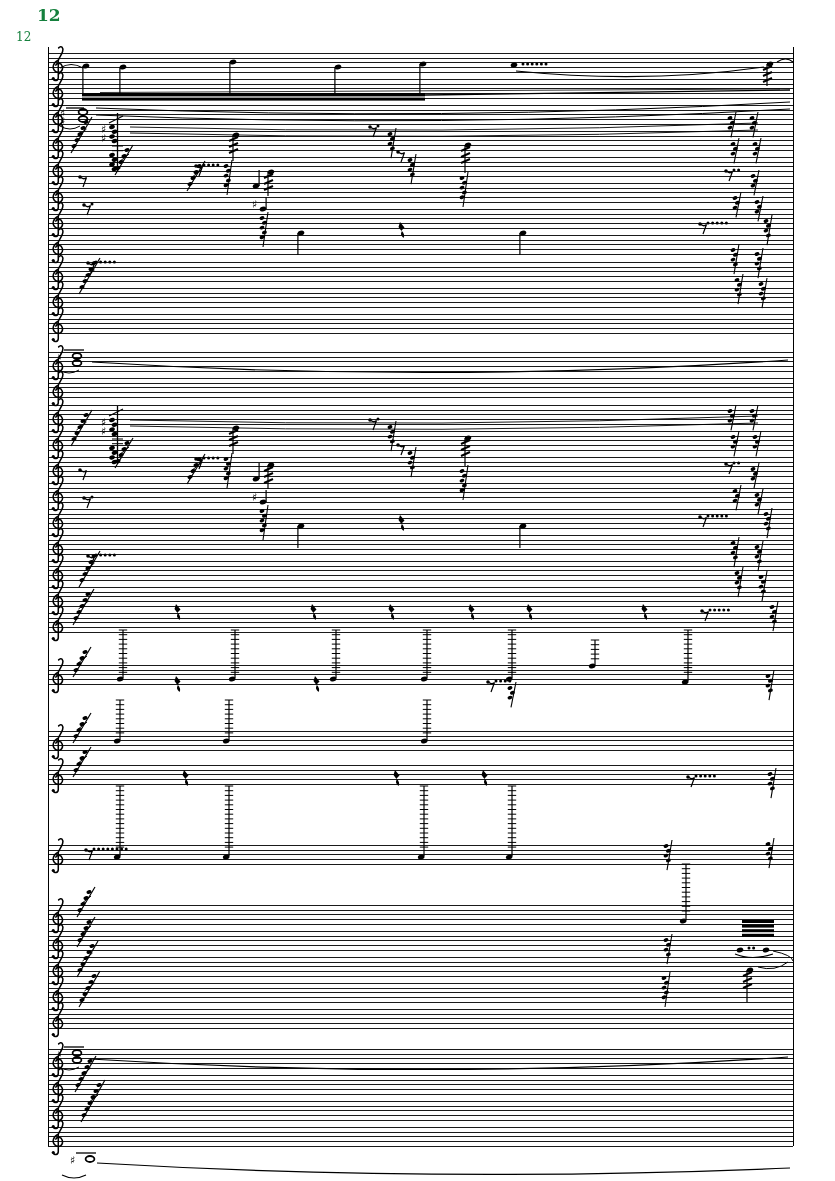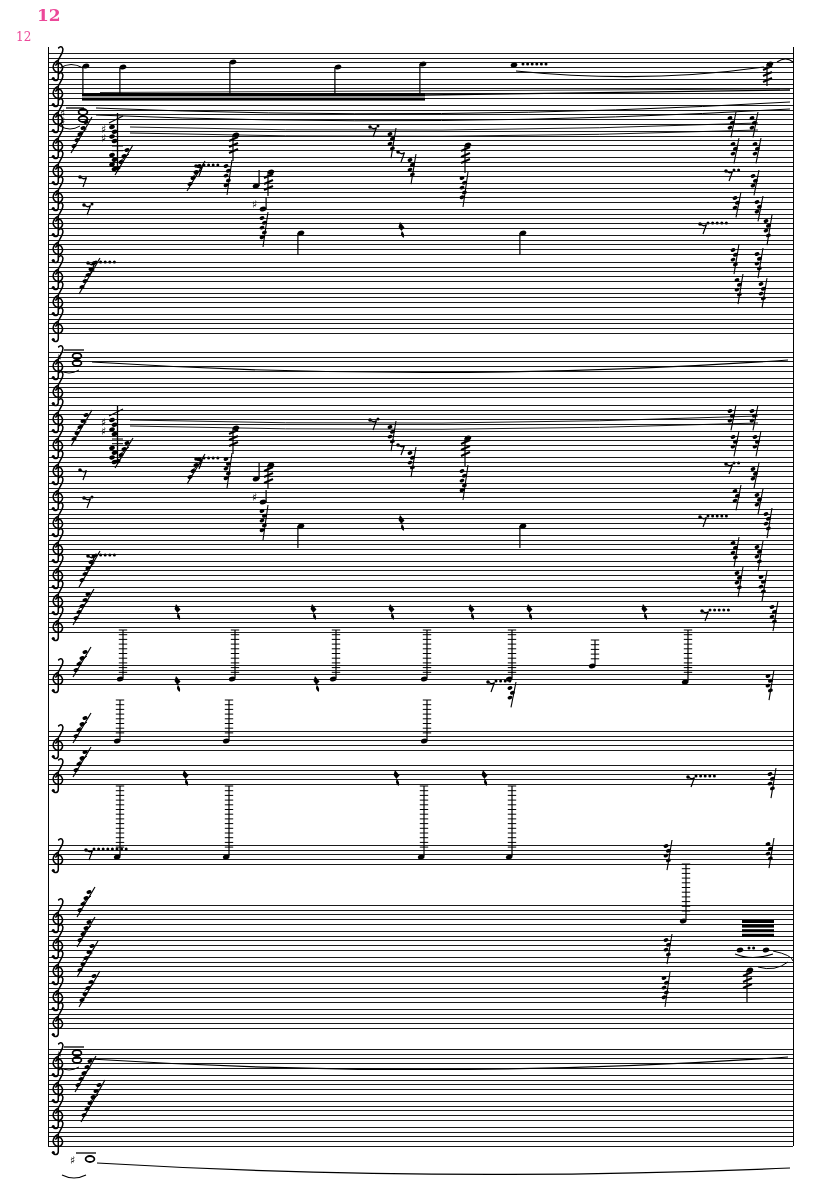--- a/index.html
+++ b/index.html
@@ -1,18 +1,18 @@
 <!DOCTYPE html>
 <html><head>
 <meta charset="utf-8">
 <style>
   html,body{margin:0;padding:0;background:#e8e8e8;}
   .page{
     position:relative;width:835px;height:1181px;background:#ffffff;
-    overflow:hidden;font-family:"DejaVu Serif","Liberation Serif",serif;color:#ec4899;
+    overflow:hidden;font-family:"DejaVu Serif","Liberation Serif",serif;color:#15803d;
   }
   .pgnum-big{position:absolute;left:37px;top:5px;font-size:17px;font-weight:bold;}
   .pgnum-small{position:absolute;left:16px;top:30px;font-size:12px;}
   .staff{
     position:absolute;left:48px;width:745px;height:19.8px;
     background:repeating-linear-gradient(to bottom,#1a1a1a 0px,#1a1a1a 1px,transparent 1px,transparent 4.7px);
   }
   .barline{position:absolute;width:1.4px;background:#000;}
   #overlay{position:absolute;left:0;top:0;}
 </style>

